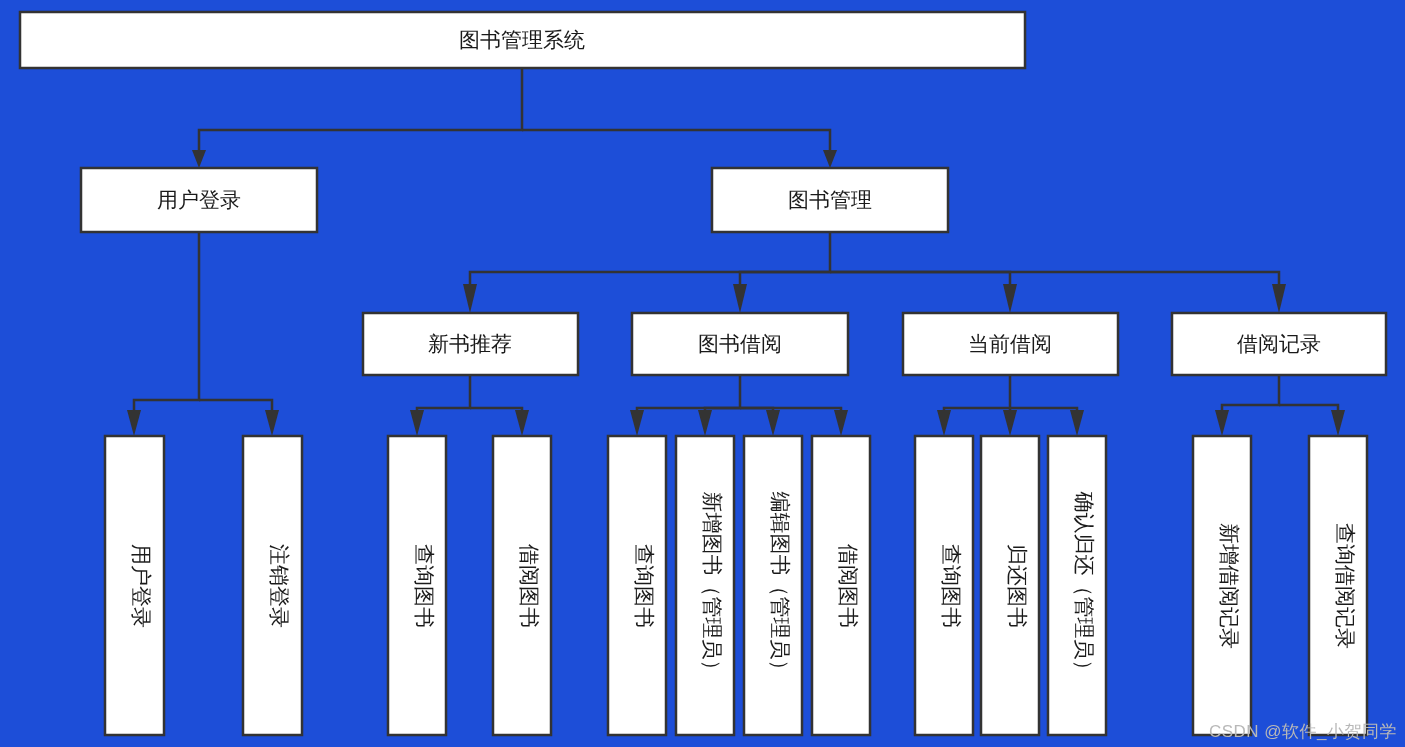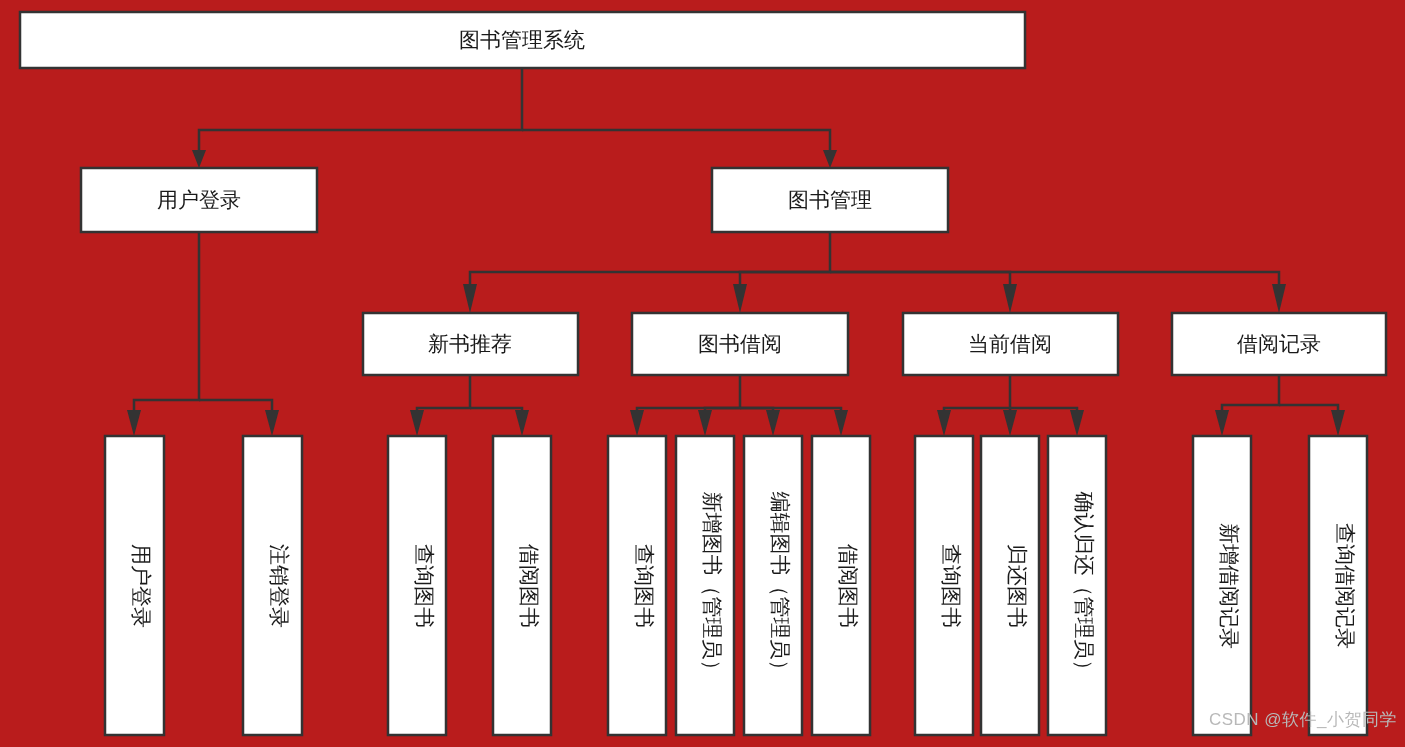--- a/index.html
+++ b/index.html
@@ -10,21 +10,21 @@
   body {
     width: 1405px;
     height: 747px;
     font-family: "Liberation Sans", "DejaVu Sans", sans-serif;
     overflow: hidden;
   }
   #diagram-root {
     position: relative;
     width: 1405px;
     height: 747px;
-    background: #b91c1c;
+    background: #1d4ed8;
   }
   svg#flow {
     position: absolute;
     left: 0;
     top: 0;
     width: 1405px;
     height: 747px;
     display: block;
   }
   .node-rect {
@@ -52,21 +52,21 @@
   .node-label-vertical {
     font-family: "Liberation Sans", "DejaVu Sans", sans-serif;
     font-size: 21px;
     fill: #1a1a1a;
     text-anchor: middle;
     white-space: pre;
   }
   .watermark {
     position: absolute;
     right: 8px;
-    bottom: 16px;
+    bottom: 4px;
     font-family: "Liberation Sans", "DejaVu Sans", sans-serif;
     font-size: 17px;
     color: #b8b8b8;
     letter-spacing: 0.5px;
     pointer-events: none;
     user-select: none;
   }
 </style>
 </head>
 <body>

